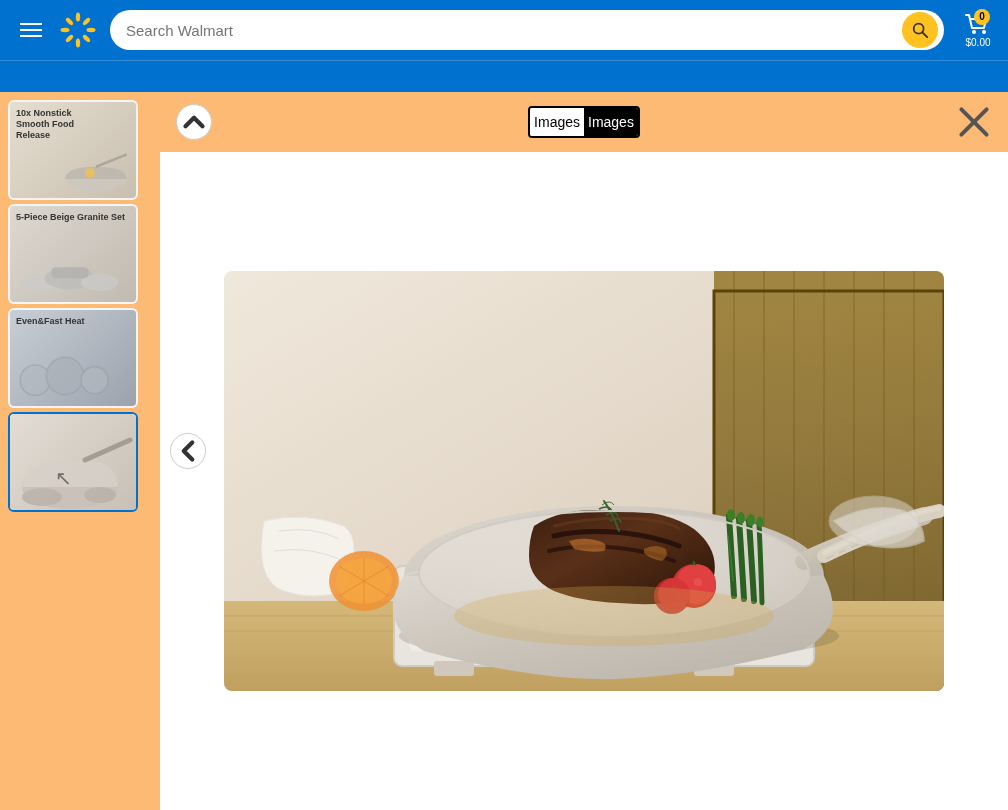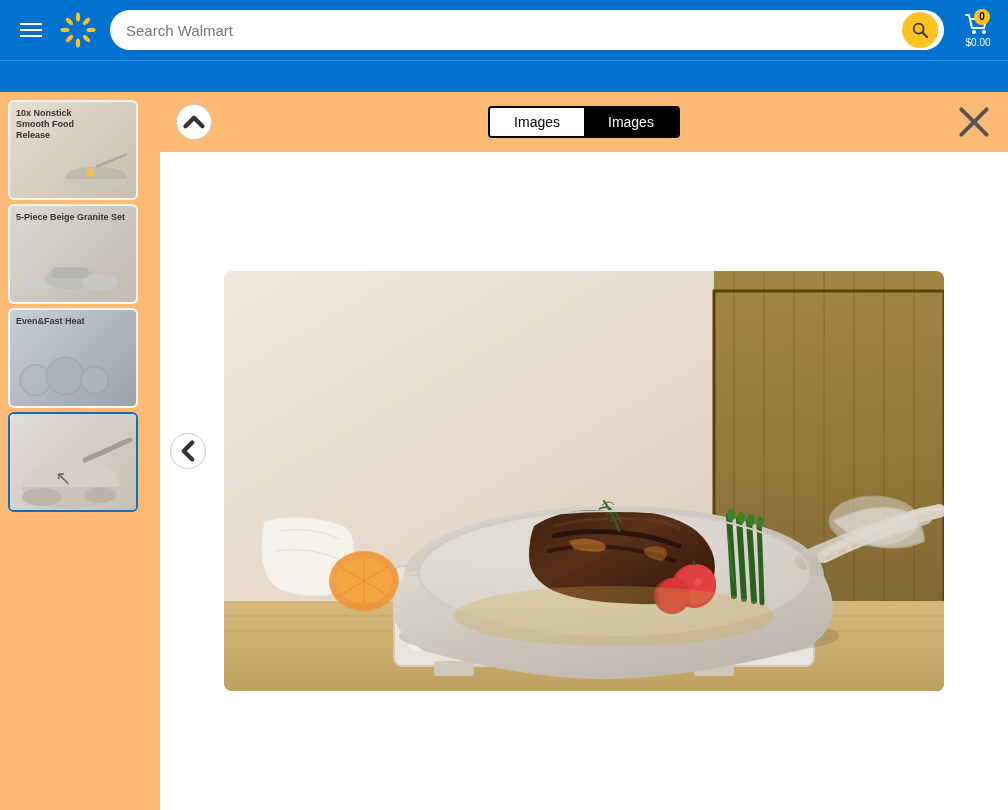--- a/index.html
+++ b/index.html
@@ -175,21 +175,21 @@
       align-items: center;
       justify-content: center;
     }
     .tabs-group {
       display: flex;
       border: 2px solid #000;
       border-radius: 4px;
       overflow: hidden;
     }
     .tab-btn {
-      padding: 6px 24px;
+      padding: 6px 4px;
       font-size: 14px;
       font-weight: 500;
       cursor: pointer;
       border: none;
       background: #fff;
       color: #000;
       text-align: right;
     }
     .tab-btn.active {
       background: #000;

